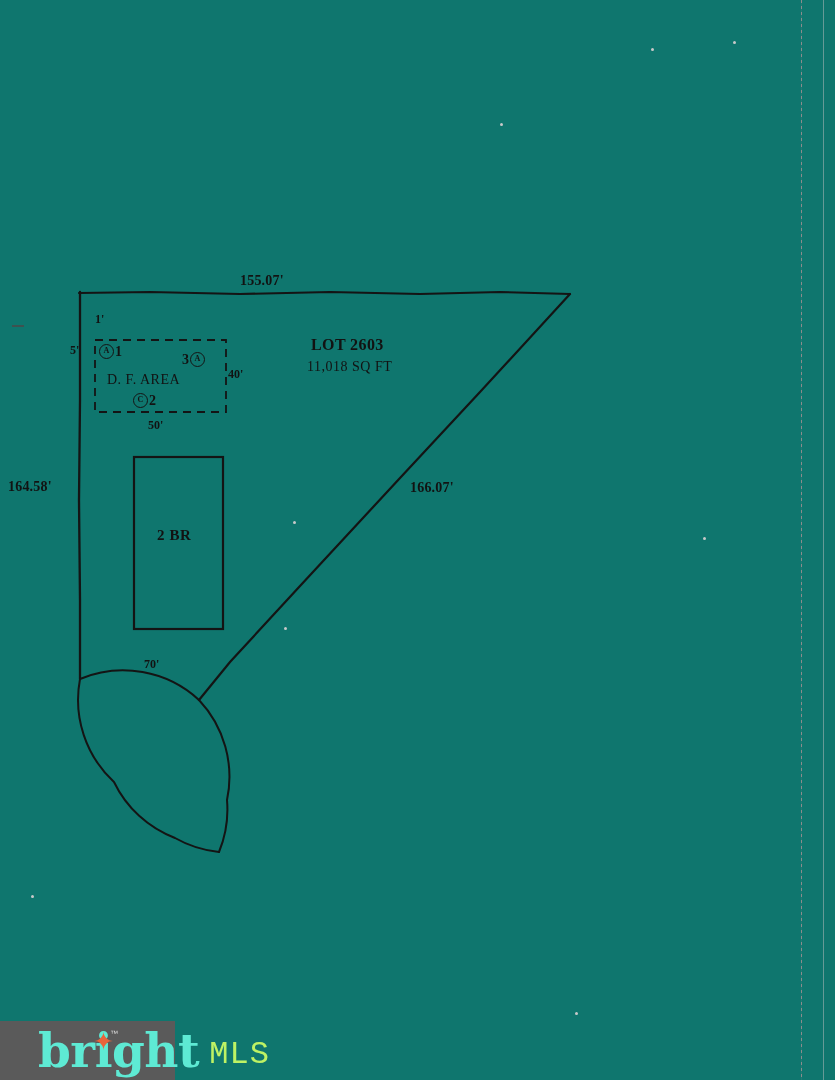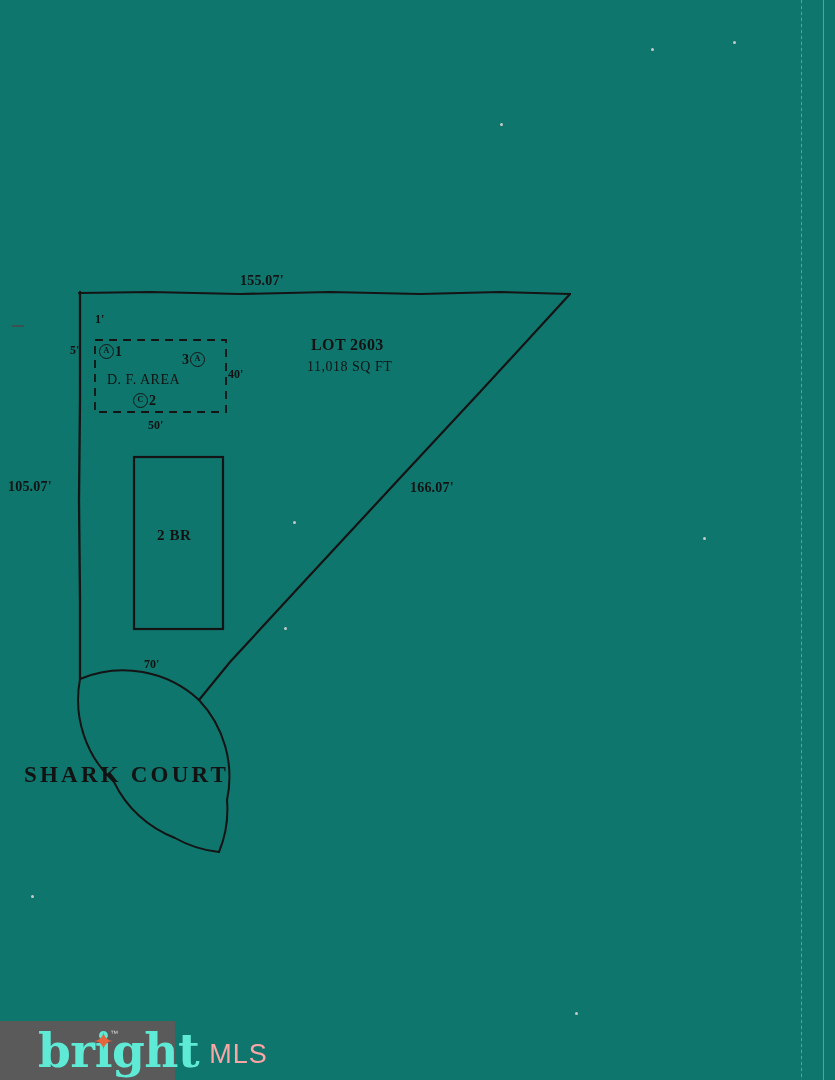--- a/index.html
+++ b/index.html
@@ -117,24 +117,24 @@
     line-height: 21px;
     text-align: center;
   }
   #mls-tm {
     position: absolute;
     font-family: "Liberation Sans", sans-serif;
     font-size: 8px;
     color: #d8d8d8;
   }
   #mls-suffix {
-    font-family: Liberation Sans, sans-serif;
-    font-size: 27px;
+    font-family: Liberation Mono, monospace;
+    font-size: 32px;
     font-weight: 400;
-    color: #fca5a5;
+    color: #bef264;
     letter-spacing: 1px;
     line-height: 1;
   }
 </style>
 </head>
 <body>
 
 <div id="plat-stage">
 
   <svg class="plat-svg" viewBox="0 0 835 1080">
@@ -166,21 +166,21 @@
   <div class="speck" style="left:733px; top:41px; width:3px; height:3px;"></div>
   <div class="speck" style="left:500px; top:123px; width:3px; height:3px;"></div>
   <div class="speck" style="left:293px; top:521px; width:3px; height:3px;"></div>
   <div class="speck" style="left:703px; top:537px; width:3px; height:3px;"></div>
   <div class="speck" style="left:284px; top:627px; width:3px; height:3px;"></div>
   <div class="speck" style="left:31px; top:895px; width:3px; height:3px;"></div>
   <div class="speck" style="left:575px; top:1012px; width:3px; height:3px;"></div>
 
   <div class="lbl lbl-dim" style="left:240px; top:274px;">155.07'</div>
 
-  <div class="lbl lbl-dim" style="left:8px; top:480px;">105.07'</div>
+  <div class="lbl lbl-dim" style="left:8px; top:480px;">164.58'</div>
 
   <div class="lbl lbl-dim" style="left:410px; top:481px;">166.07'</div>
 
   <div class="lbl lbl-dim-sm" style="left:144px; top:658px;">70'</div>
 
   <div class="lbl lbl-dim-sm" style="left:95px; top:313px;">1'</div>
 
   <div class="lbl lbl-dim-sm" style="left:70px; top:344px;">5'</div>
 
   <div class="lbl lbl-dim-sm" style="left:228px; top:368px;">40'</div>
@@ -202,21 +202,20 @@
       <span class="circ-sym">A</span>
   </div>
 
   <div class="lbl lbl-mark mark-row" style="left:133px; top:393px;">
     <span class="circ-sym">C</span>
       <span>2</span>
   </div>
 
   <div class="lbl lbl-br" style="left:157px; top:528px;">2 BR</div>
 
-  <div class="lbl lbl-street" style="left:24px; top:763px;">SHARK COURT</div>
 
   <div id="scan-line" style="left:801px;"></div>
   <div id="scan-line-2" style="left:823px;"></div>
 
 </div>
 
 <div id="mls-watermark" style="left:0px; top:1021px; width:175px; height:59px; padding-left:18px; background:#5a5a5a;">
   <span id="mls-bright-text">bright</span>
   <span id="mls-star" style="left:93px; top:10px;">✦</span>
   <span id="mls-tm" style="left:110px; top:8px;">™</span>

